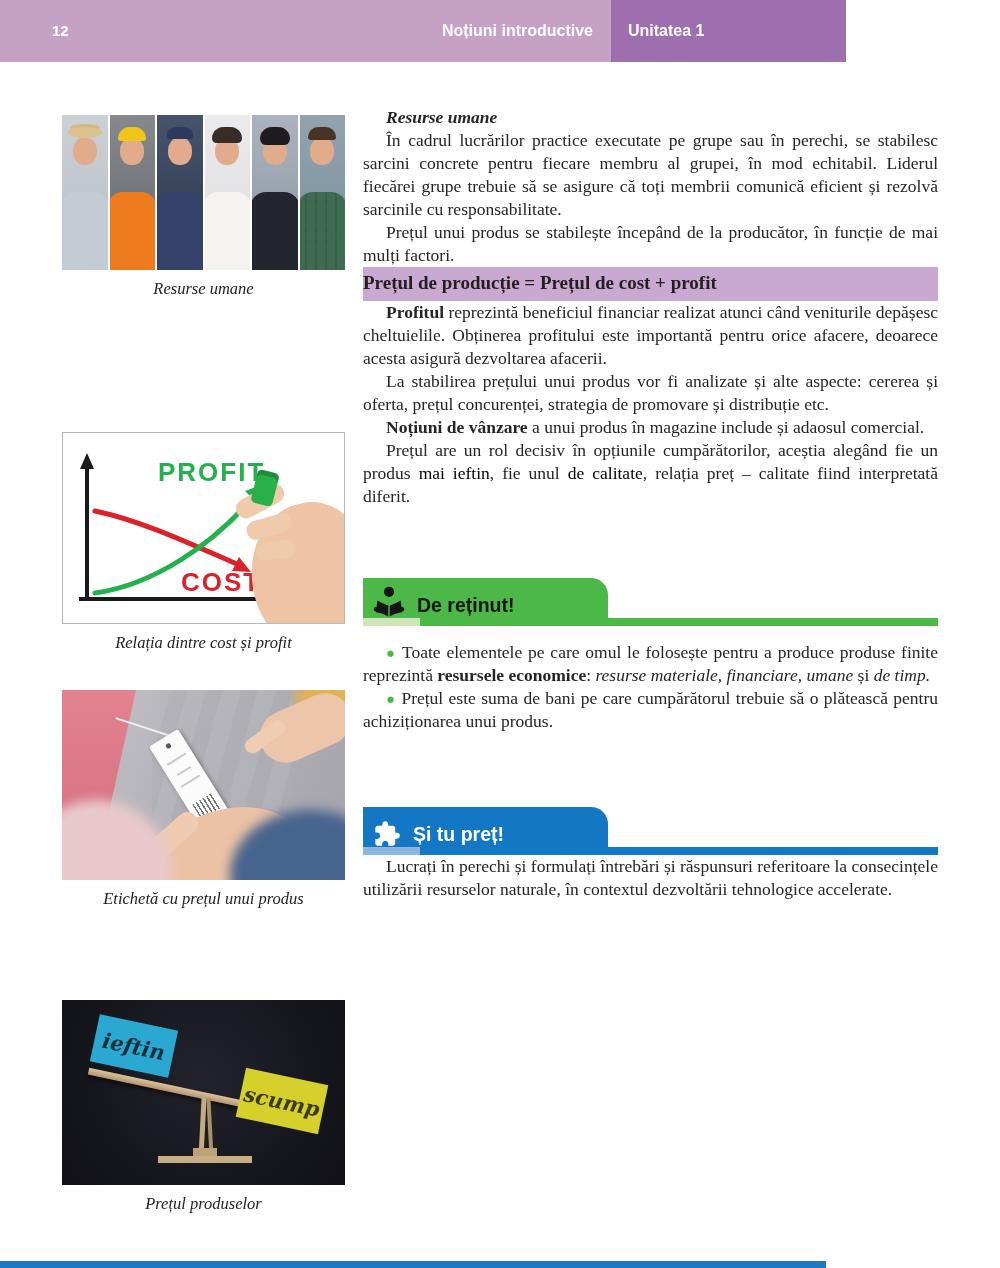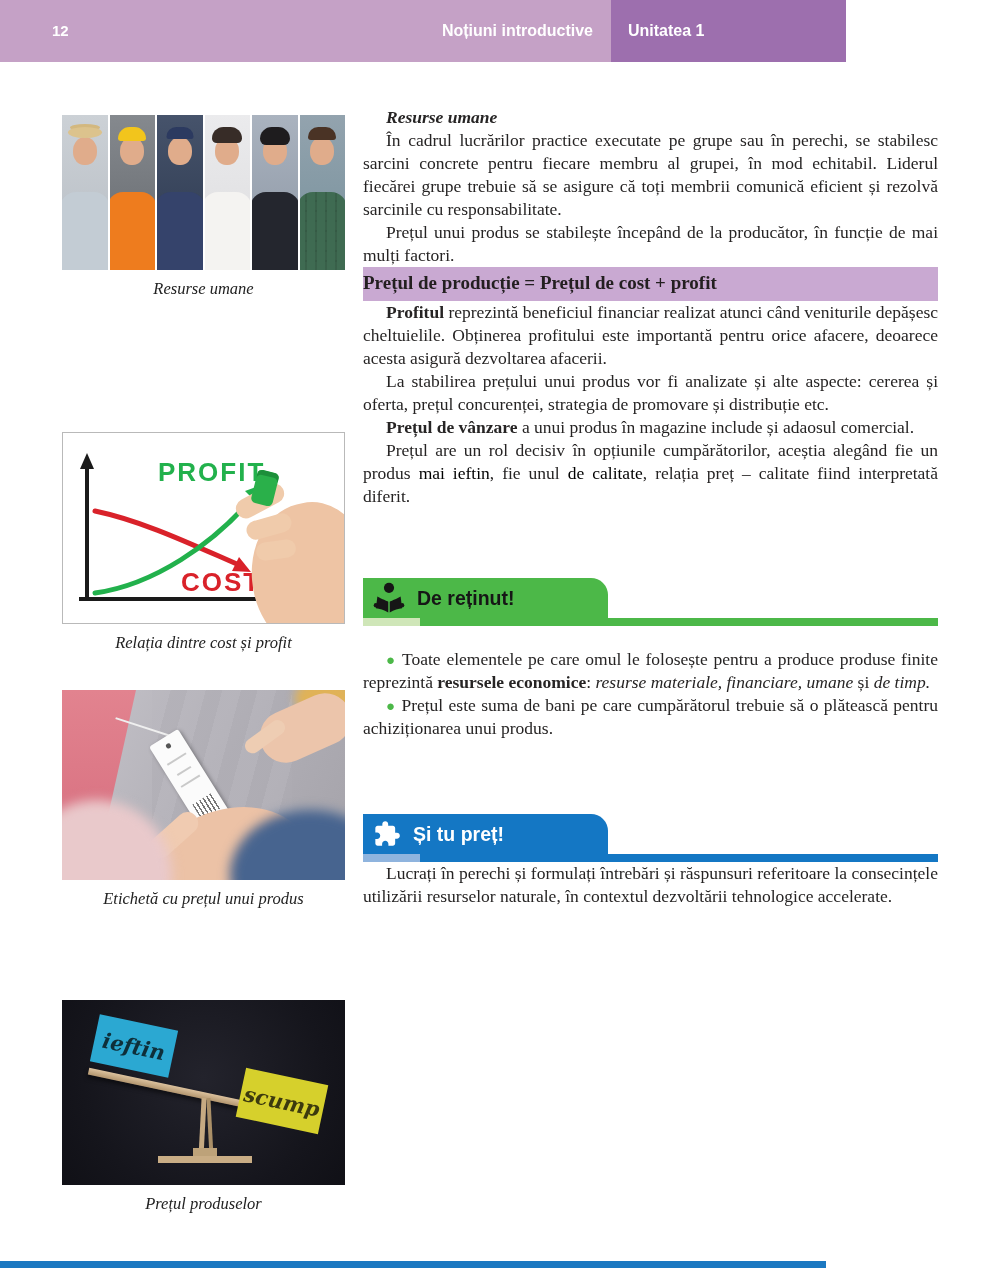--- a/index.html
+++ b/index.html
@@ -111,33 +111,33 @@
   .gap{margin-top:9px !important;}
   b.inkey{font-weight:bold;}
   .emph{color:#000;}
 
   .formula{margin:33px 25px 21px 27px;padding:4px 0 5px;background:#c9a9d2;text-align:left;
            font-weight:bold;font-size:19px;color:#231f20;text-indent:0 !important;}
 
   
   .banner-wrap{position:relative;height:48px;margin-top:0;}
   .banner-box{position:absolute;left:0;top:0;width:245px;height:41px;border-radius:0 17px 0 0;
-              display:flex;align-items:center;font-family:"Liberation Sans","DejaVu Sans",sans-serif;
+              display:flex;align-items:flex-end;font-family:"Liberation Sans","DejaVu Sans",sans-serif;
               font-weight:bold;font-size:19.5px;}
   .banner-bar{position:absolute;left:0;bottom:0;width:100%;height:8px;}
   .banner-pale{position:absolute;left:0;bottom:0;width:57px;height:8px;z-index:2;}
   .green .banner-box{background:#4cb848;color:#161616;}
   .green .banner-bar{background:#4cb848;}
   .green .banner-pale{background:#cfe6b8;}
   .blue .banner-box{background:#1477c4;color:#fff;}
   .blue .banner-bar{background:#1477c4;}
   .blue .banner-pale{background:#8fb4de;}
   .banner-icon{margin:0 12px 0 10px;display:flex;align-items:center;}
 
-  .bullets{margin-top:22px;}
+  .bullets{margin-top:15px;}
   .dot{color:#4cb848;font-size:15px;}
   .mt-remember{margin-top:70px;}
   .mt-youcan{margin-top:74px;}
   .after-banner{margin-top:16px;}
 </style>
 </head>
 <body>
 
 <div class="page">
 
@@ -253,21 +253,21 @@
 
     <p class="lede">Resurse umane</p>
     <p><span>În cadrul lucrărilor practice executate pe grupe sau în perechi, se stabilesc sarcini concrete pentru fiecare membru al grupei, în mod echitabil. Liderul fiecărei grupe trebuie să se asigure că toți membrii comunică eficient și rezolvă sarcinile cu responsabilitate.</span></p>
 
     <p><span>Prețul unui produs se stabilește începând de la producător, în funcție de mai mulți factori.</span></p>
 
     <p class="formula">Prețul de producție = Prețul de cost + profit</p>
 
     <p><b class="inkey">Profitul</b><span> reprezintă beneficiul financiar realizat atunci când veniturile depășesc cheltuielile. Obținerea profitului este importantă pentru orice afacere, deoarece acesta asigură dezvoltarea afacerii.</span></p>
     <p><span>La stabilirea prețului unui produs vor fi analizate și alte aspecte: cererea și oferta, prețul concurenței, strategia de promovare și distribuție etc.</span></p>
-    <p><b class="inkey">Prețul de vânzare</b><span> a unui produs în magazine include și adaosul comercial.</span></p>
+    <p><b class="inkey">Noțiuni de vânzare</b><span> a unui produs în magazine include și adaosul comercial.</span></p>
     <p><span>Prețul are un rol decisiv în opțiunile cumpărătorilor, aceștia alegând fie un produs </span><span class="emph">mai ieftin</span><span>, fie unul </span><span class="emph">de calitate</span><span>, relația preț – calitate fiind interpretată diferit.</span></p>
 
     <div class="banner-wrap green mt-remember">
       <div class="banner-bar"></div>
       <div class="banner-pale"></div>
       <div class="banner-box">
         <span class="banner-icon">
           <svg width="32" height="34" viewBox="0 0 44 46">
             <circle cx="22" cy="9" r="7" fill="#161616"></circle>
             <path d="M6 21 C13 25 19 27 21 28 L21 43 C15 39 9 38 4 37 Z" fill="#161616"></path>

